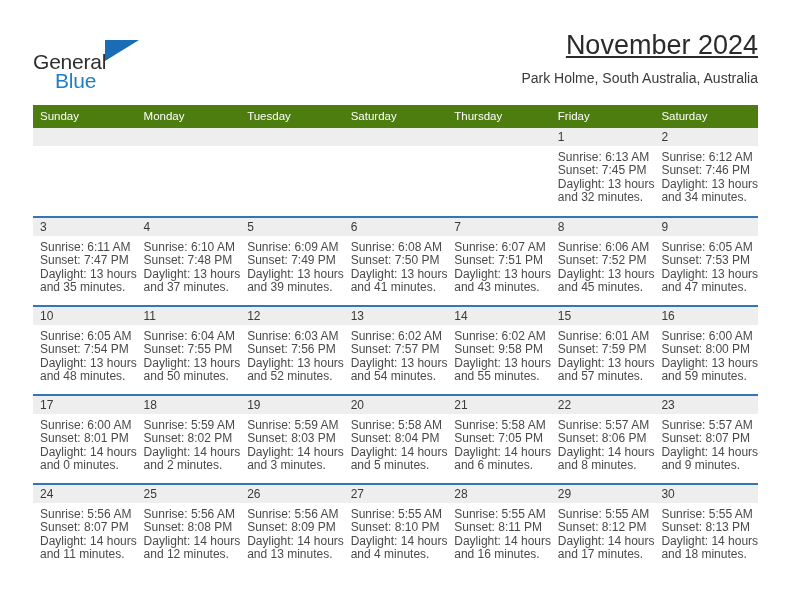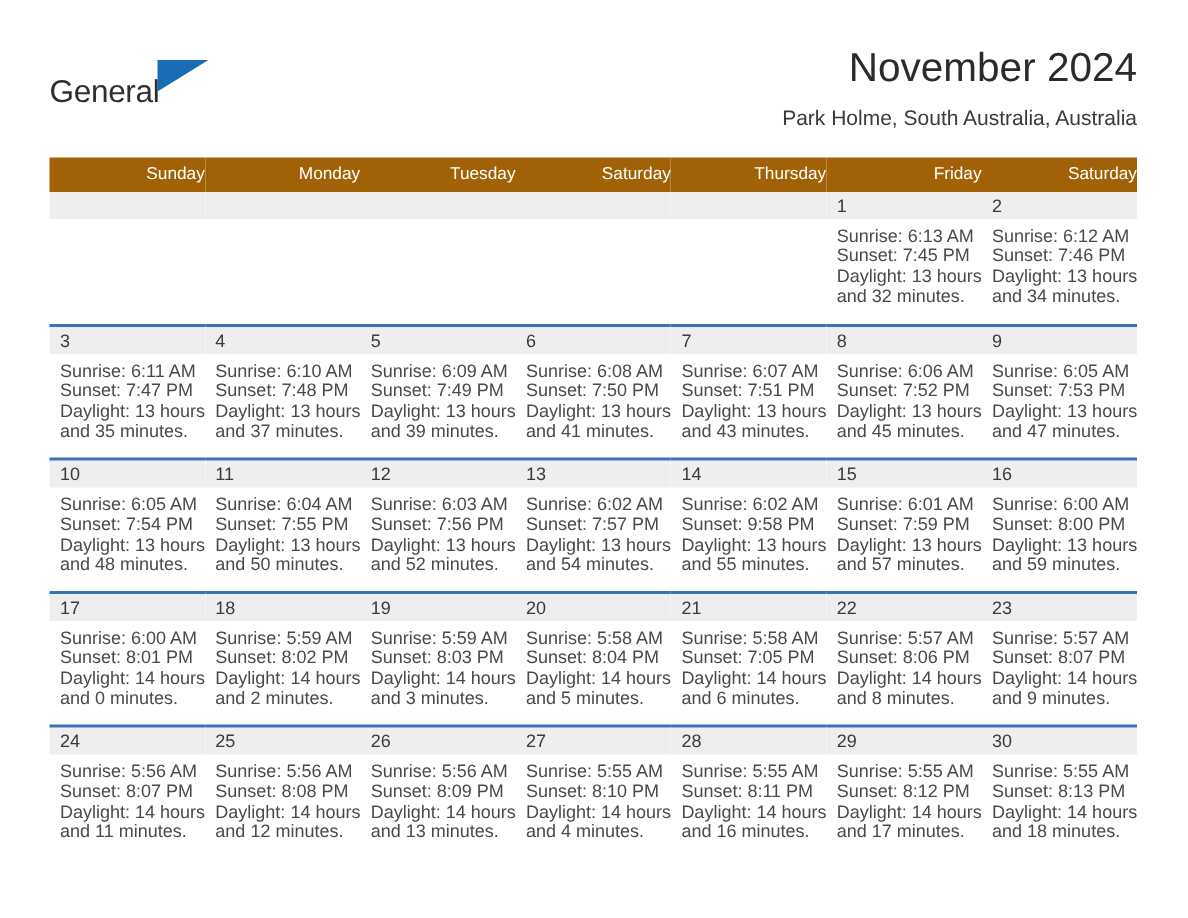--- a/index.html
+++ b/index.html
@@ -66,20 +66,21 @@
     right: 0;
     top: 0;
     text-align: right;
   }
   .cal-title {
     font-size: 27px;
     color: #2b2b2b;
     font-weight: 400;
     line-height: 34px;
     white-space: nowrap;
+    text-decoration: underline;
   }
   .cal-subtitle {
     font-size: 14px;
     color: #3a3a3a;
     font-weight: 400;
     line-height: 20px;
     margin-top: 6px;
     white-space: nowrap;
     text-align: right;
   }
@@ -87,25 +88,25 @@
   
   .calendar {
     position: absolute;
     left: 33px;
     top: 105px;
     width: 725px;
     border-collapse: collapse;
     table-layout: fixed;
   }
   .calendar th {
-    background: #a16207;
+    background: #4d7c0f;
     color: #ffffff;
     font-size: 11.5px;
     font-weight: 400;
-    text-align: right;
+    text-align: left;
     padding: 5px 0 6px 7px;
     height: 21px;
     line-height: 12px;
   }
   .calendar td {
     vertical-align: top;
     padding: 0;
     width: 103.5px;
     height: 89px;
     border-top: 2px solid #3275b8;
@@ -139,20 +140,21 @@
 </head>
 <body>
 
 <div class="page">
 
   <div class="header">
 
     <div class="brand">
       <span class="brand-general">General</span>
       <span class="brand-triangle"></span>
+      <span class="brand-blue">Blue</span>
     </div>
 
     <div class="title-block">
       <div class="cal-title">November 2024</div>
       <div class="cal-subtitle">Park Holme, South Australia, Australia</div>
     </div>
 
   </div>
 
   <table class="calendar">

